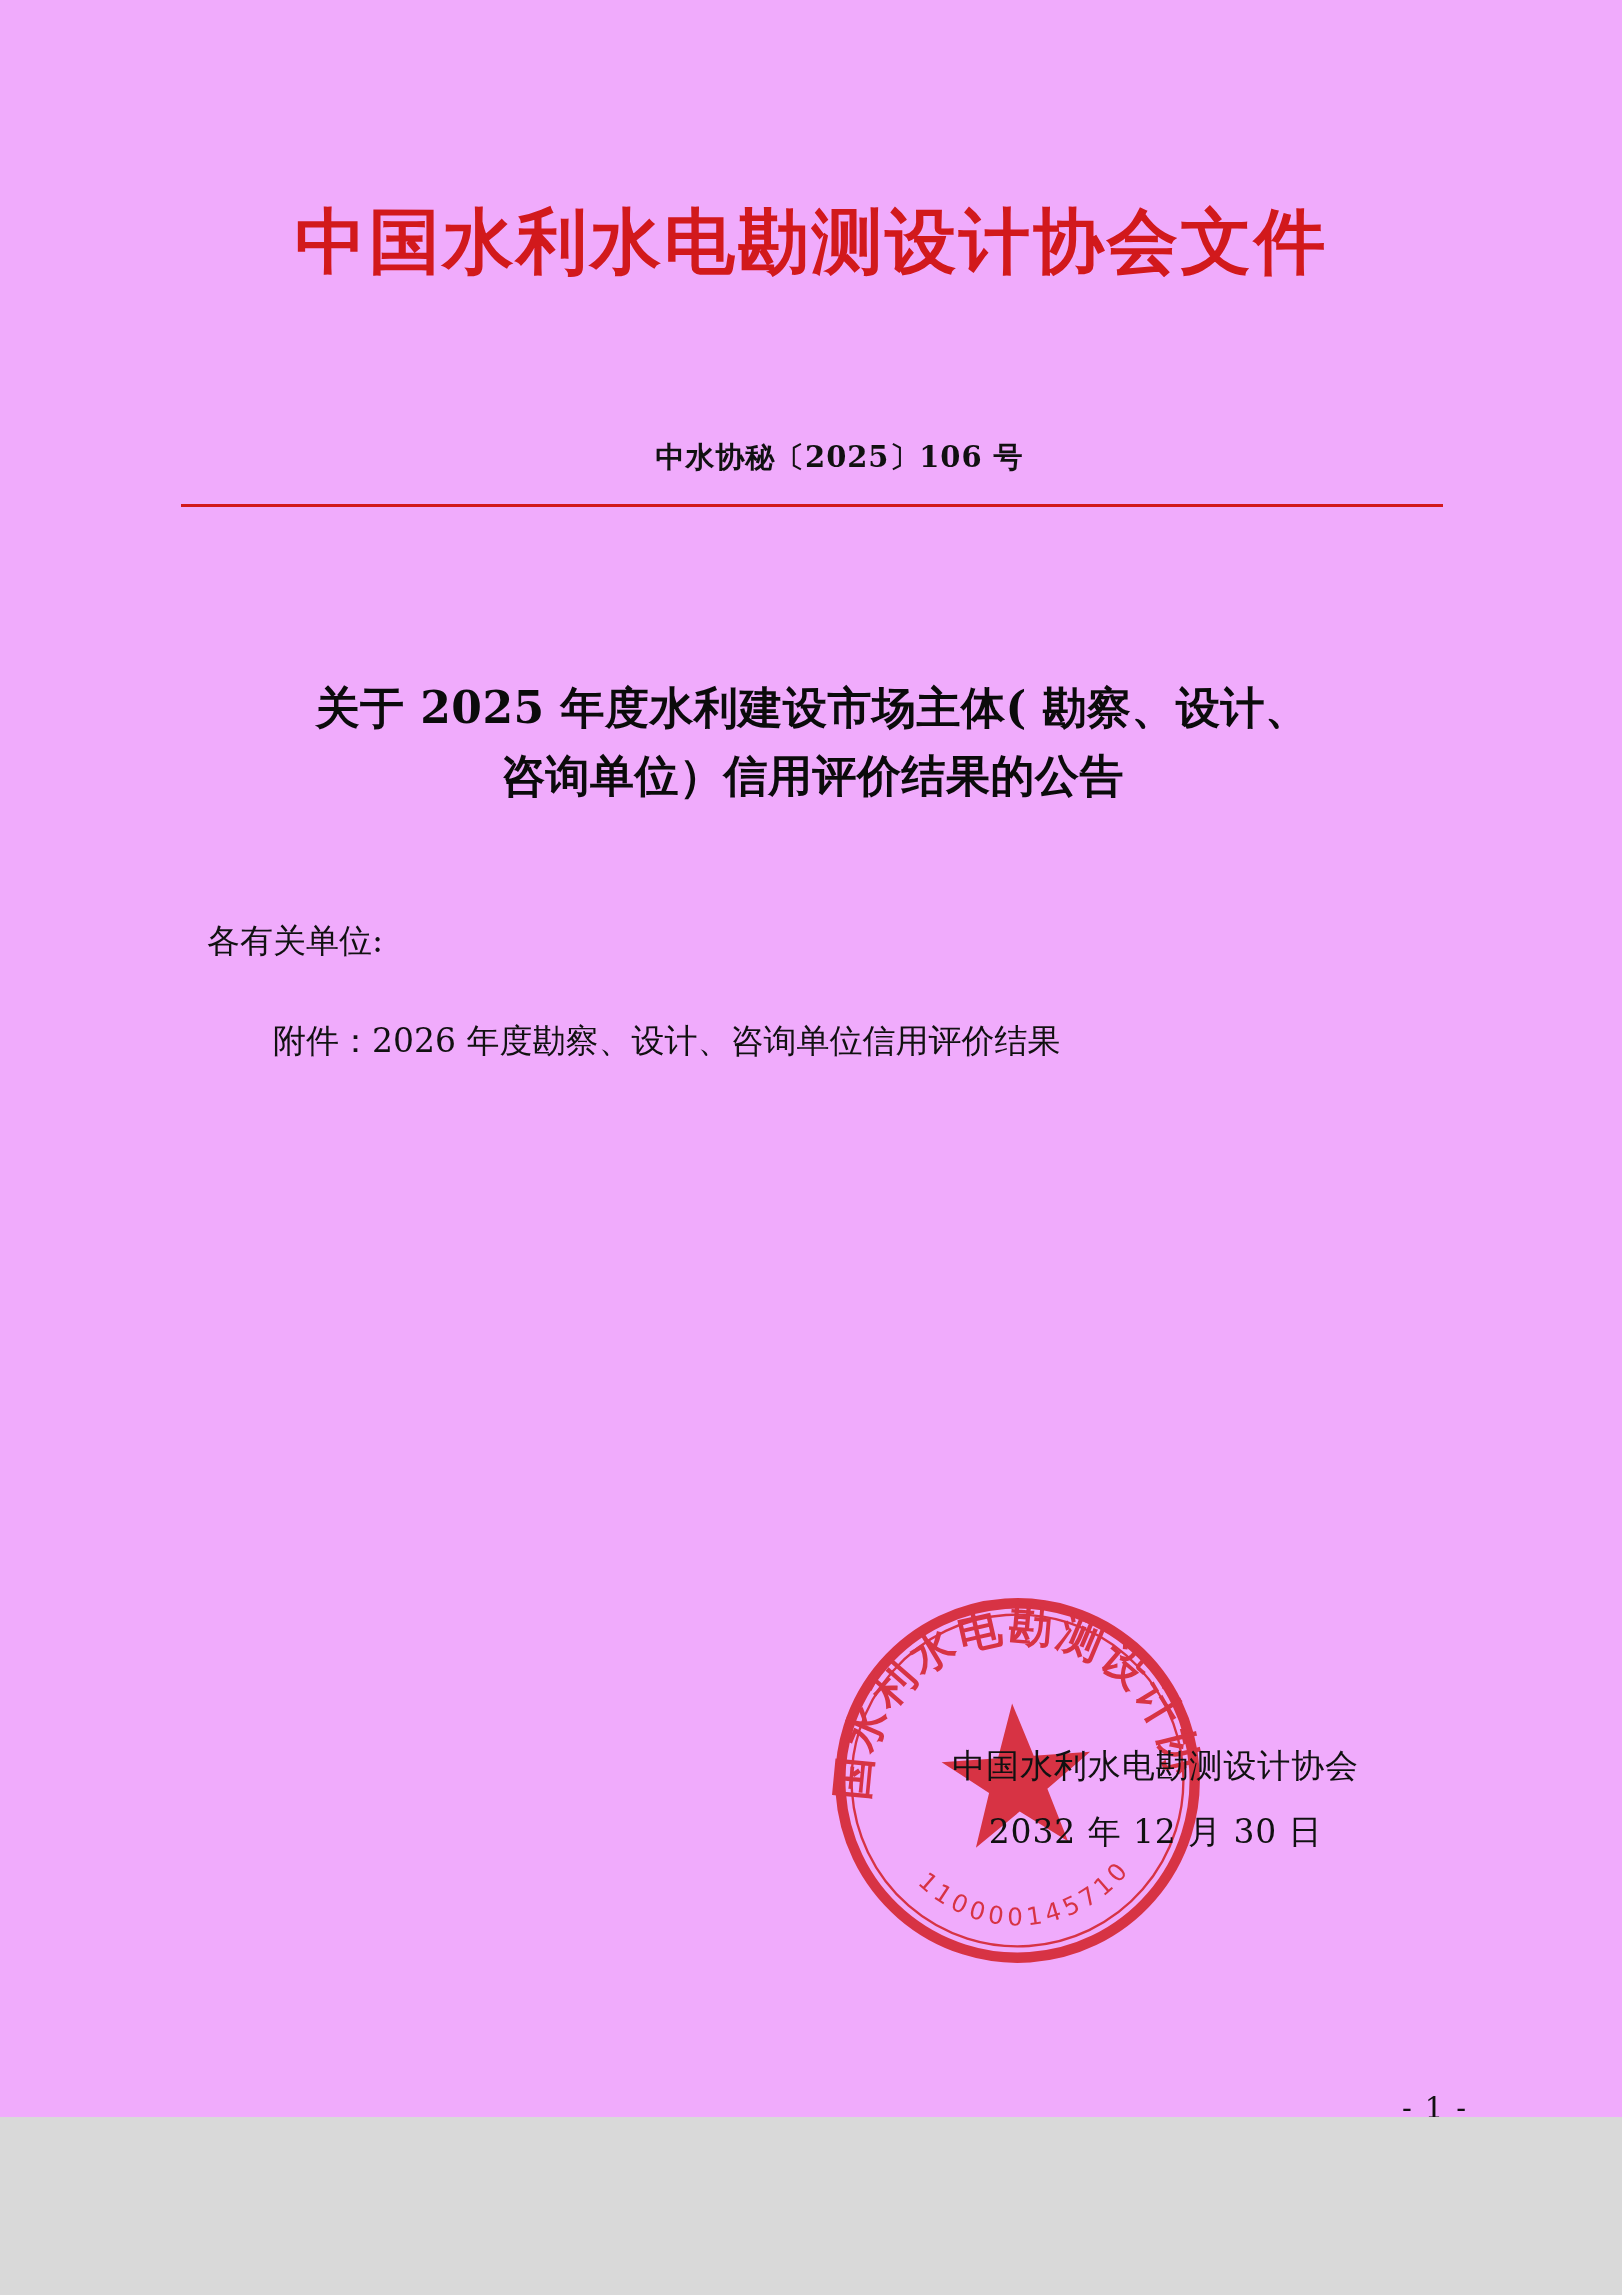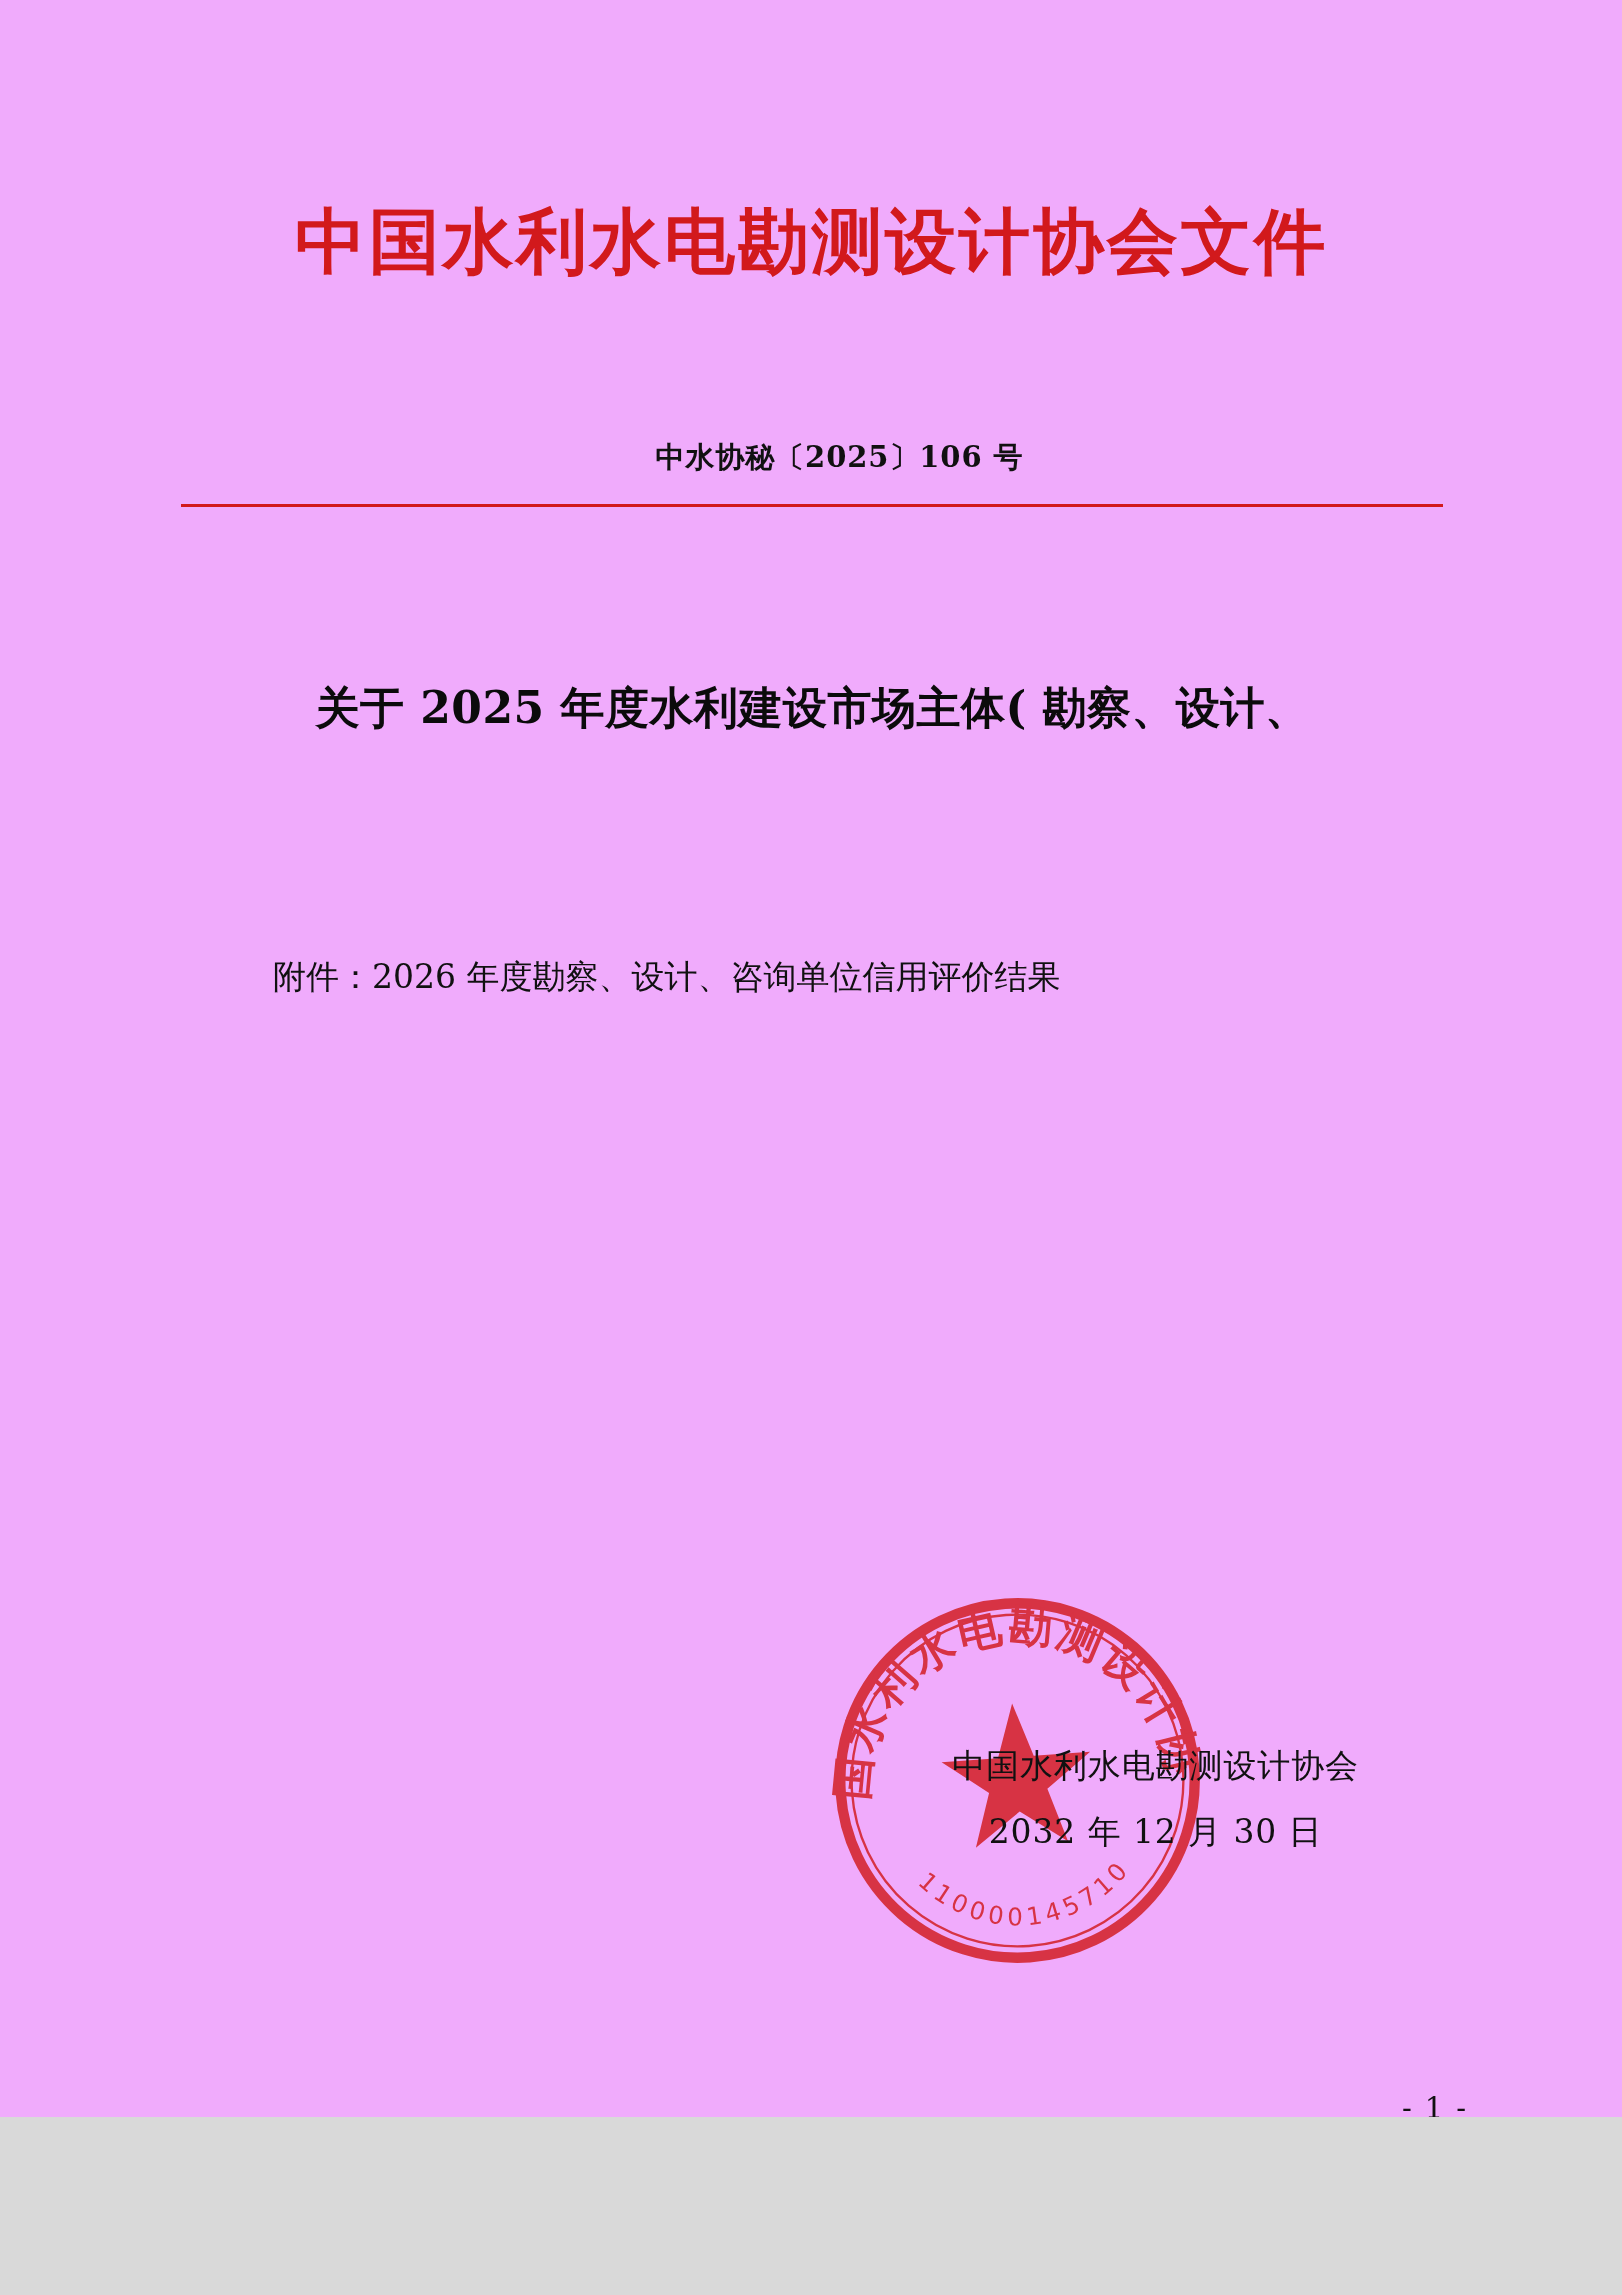--- a/index.html
+++ b/index.html
@@ -140,23 +140,25 @@
   <div class="doc-header">
     <div class="org-title">中国水利水电勘测设计协会文件</div>
   </div>
 
   <div class="doc-number">中水协秘〔2025〕106 号</div>
 
   <div class="red-rule"></div>
 
   <div class="doc-title">
     <span class="line">关于 2025 年度水利建设市场主体( 勘察、设计、</span>
+    <span class="line">咨询单位）信用评价结果的公告</span>
   </div>
 
   <div class="body-block">
+    <p>各有关单位:</p>
     <p class="indent spacer-top">附件：2026 年度勘察、设计、咨询单位信用评价结果</p>
   </div>
 
   <div class="seal">
     <svg viewBox="0 0 400 400" width="377" height="377" xmlns="http://www.w3.org/2000/svg">
       <g transform="rotate(-4 200 200)">
         <circle cx="200" cy="200" r="188" fill="none" stroke="#d2191c" stroke-width="11"></circle>
         <circle cx="200" cy="200" r="176" fill="none" stroke="#d2191c" stroke-width="2.5"></circle>
         <path id="sealTopArc" d="M 40 212 A 160 160 0 0 1 360 212" fill="none" stroke="none"></path>
         <text font-family="DejaVu Serif, Liberation Serif, serif" font-size="46" font-weight="bold" fill="#d2191c" letter-spacing="4">

